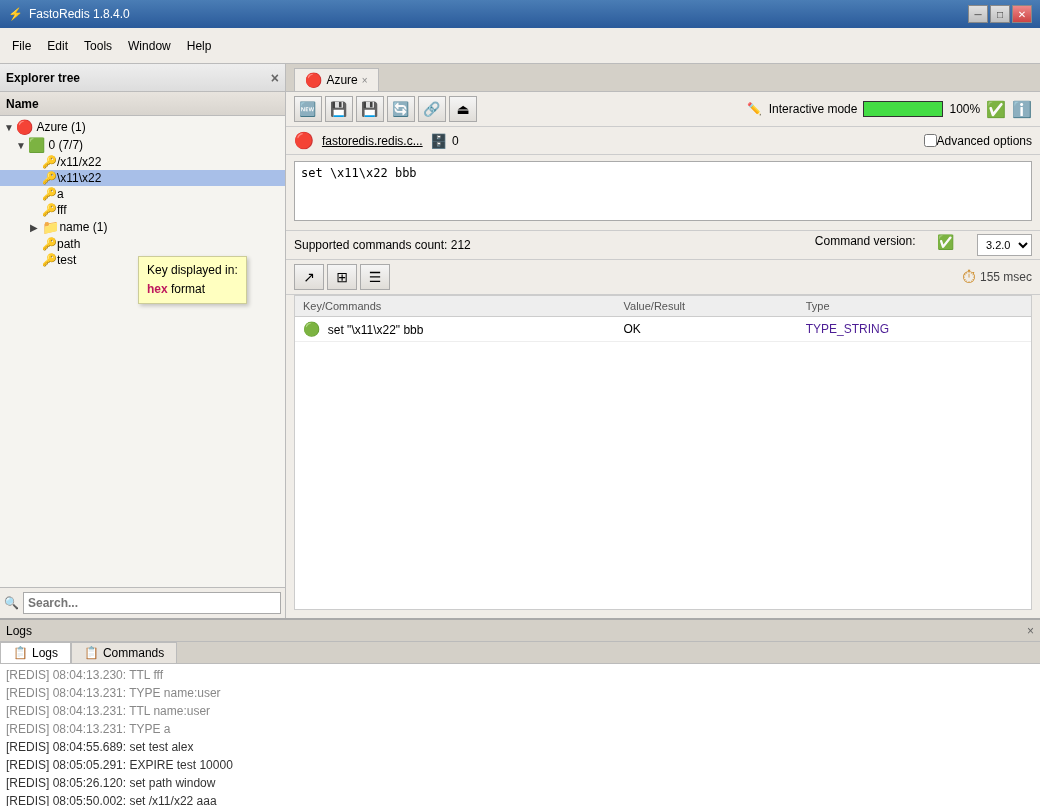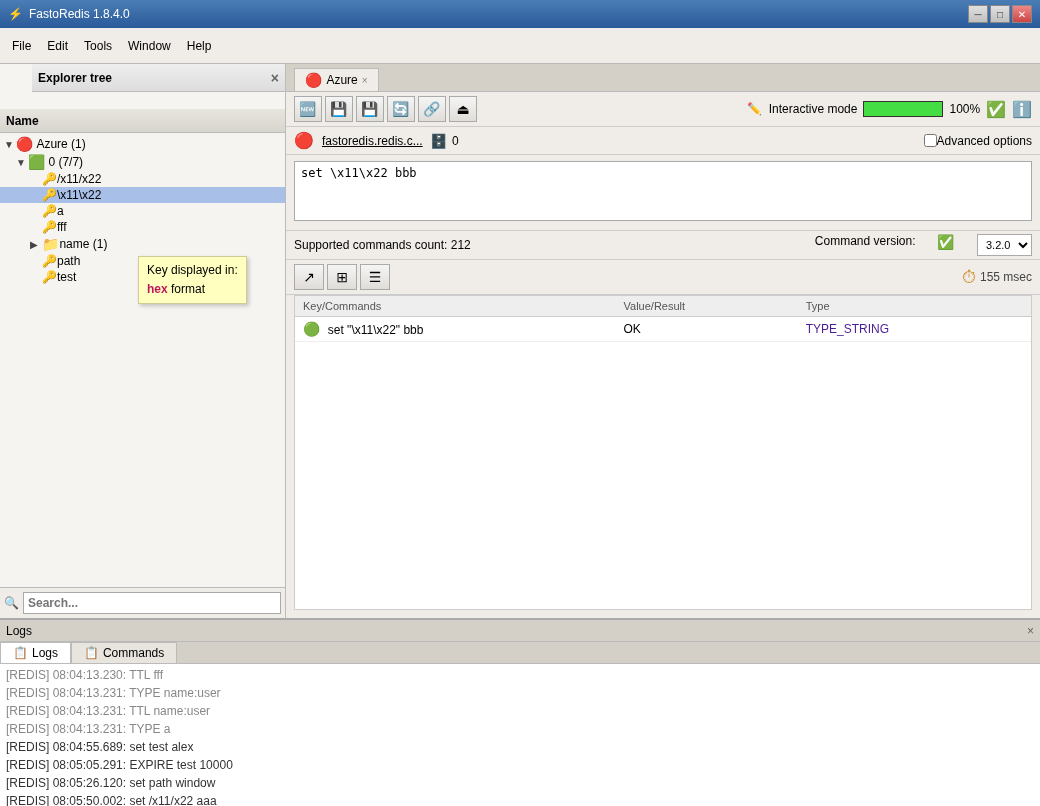--- a/index.html
+++ b/index.html
@@ -53,34 +53,32 @@
     }
     .left-panel-header {
       background: linear-gradient(to bottom, #eee, #ddd);
       border-bottom: 1px solid #bbb;
       height: 28px;
       display: flex;
       align-items: center;
       justify-content: space-between;
       padding: 0 6px;
       font-weight: bold;
-      margin-left: 32px;
     }
     .close-btn { cursor: pointer; font-size: 14px; color: #666; }
 
     
     .tree-header {
       background: linear-gradient(to bottom, #e8e4de, #d8d4ce);
       border-bottom: 1px solid #bbb;
       height: 24px;
       padding: 0 6px;
       display: flex;
       align-items: center;
       font-weight: bold;
-      margin-top: 17px;
     }
     .tree-area {
       flex: 1;
       overflow: auto;
       padding: 2px 0;
     }
     .tree-item {
       display: flex;
       align-items: center;
       padding: 1px 4px;

